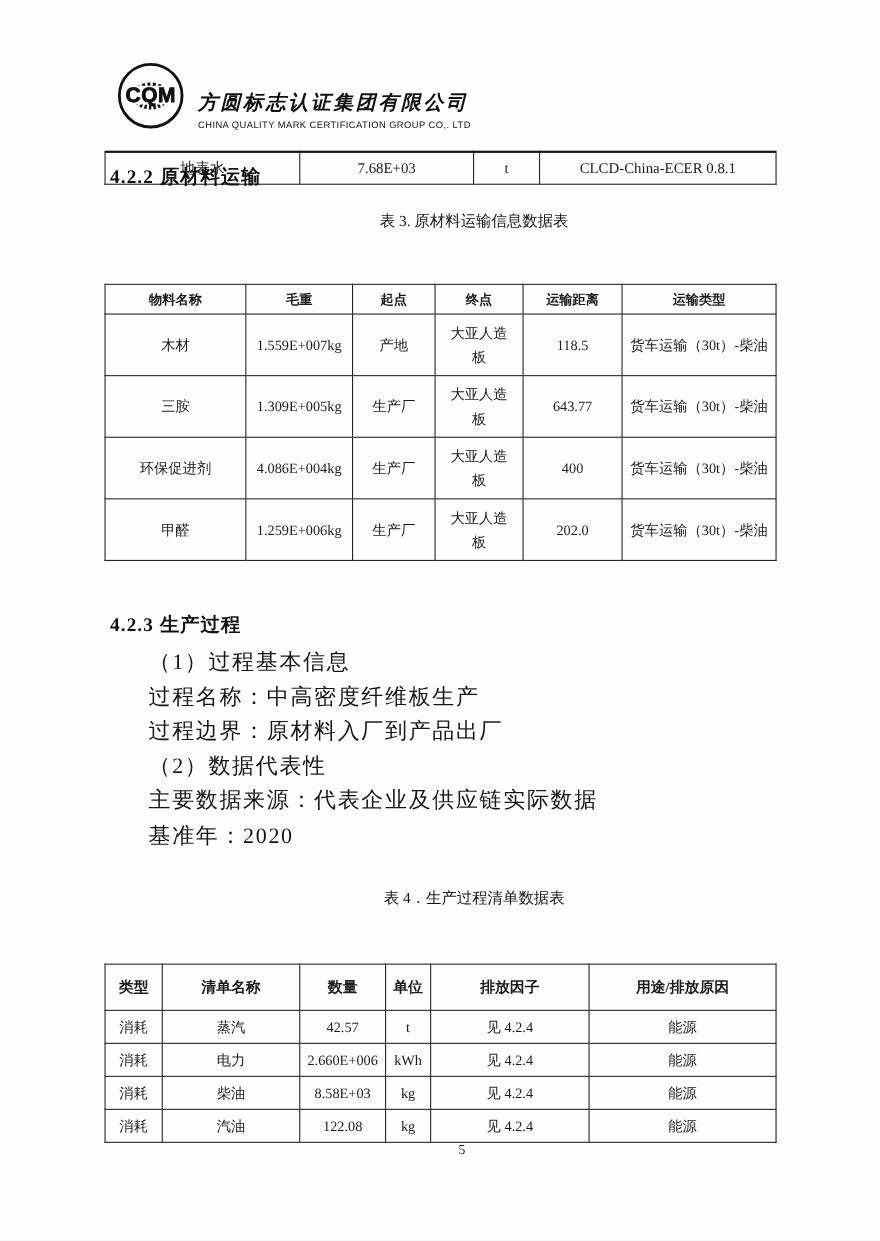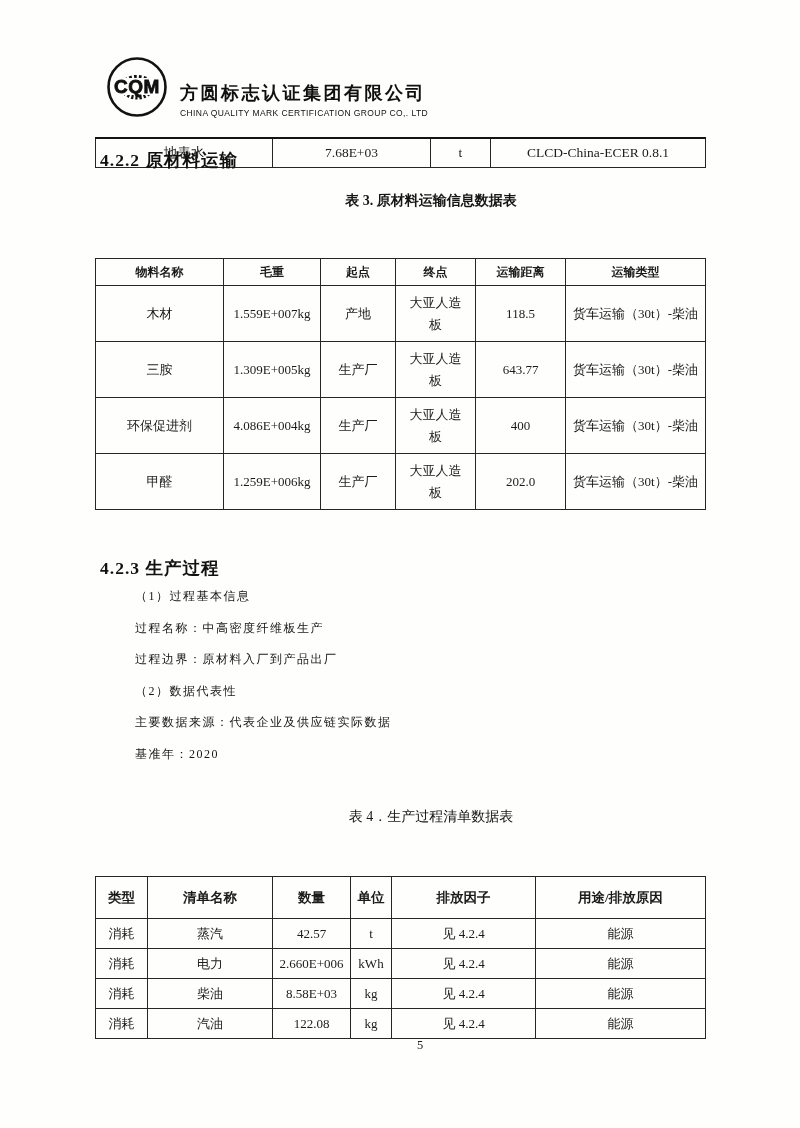--- a/index.html
+++ b/index.html
@@ -7,21 +7,21 @@
     position:relative; width:800px; height:1128px; margin:0 auto;
     background:#fefefdc; background-color:#fefefd; color:#1b1b1b;
     font-family:"Liberation Serif","DejaVu Serif",serif;
     overflow:hidden;
   }
   
   .header { position:absolute; top:56px; left:106px; display:flex; align-items:flex-end; gap:12px; }
   .logo { width:62px; height:62px; flex:0 0 auto; }
   .coname-cn {
     font-family:"Liberation Sans","DejaVu Sans",sans-serif;
-    font-weight:bold; font-size:18px; letter-spacing:2.5px; color:#101010;
+    font-weight:bold; font-size:18px; letter-spacing:2.5px; color:#101010;font-style:italic;
   }
   .coname-en {
     font-family:"Liberation Sans","DejaVu Sans",sans-serif;
     font-weight:normal; font-size:8.5px; letter-spacing:0.4px; color:#101010; margin-top:3px;
   }
   
   table { border-collapse:collapse; table-layout:fixed; width:610px;margin-top:40px; }
   td,th { border:1px solid #262626; text-align:center; vertical-align:middle; padding:0; overflow:hidden; }
   .carryover { position:absolute; top:97px; left:95px; border-top:2.5px solid #141414; }
   .carryover td { height:28px; font-size:13.5px; }
@@ -36,24 +36,24 @@
   .h2 {
     position:absolute; left:100px; font-size:17.5px; font-weight:bold;
     letter-spacing:1px; color:#111;
   }
   .h422 { top:148px; }
   .h423 { top:556px; }
   .caption {
     position:absolute; left:95px; width:610px; text-align:center;
     font-size:14px; text-indent:62px; color:#161616;
   }
-  .cap3 { top:192px;font-weight:bold; }
+  .cap3 { top:192px; }
   .cap4 { top:808px; }
   .paras { position:absolute; top:588px; left:135px; width:560px; }
-  .paras p { margin:0; height:31.5px; font-size:12px; letter-spacing:1.5px; color:#161616; }
+  .paras p { margin:0; height:31.5px; font-size:20px; letter-spacing:1.5px; color:#161616; }
   .pageno { position:absolute; top:1038px; left:0; width:840px; text-align:center; font-size:12.5px; }
 </style>
 </head>
 <body>
 
 <div class="page">
 
   <div class="header">
     <svg class="logo" viewBox="0 0 62 62">
       <circle cx="31" cy="31" r="28.5" fill="none" stroke="#121212" stroke-width="2.6"></circle>

